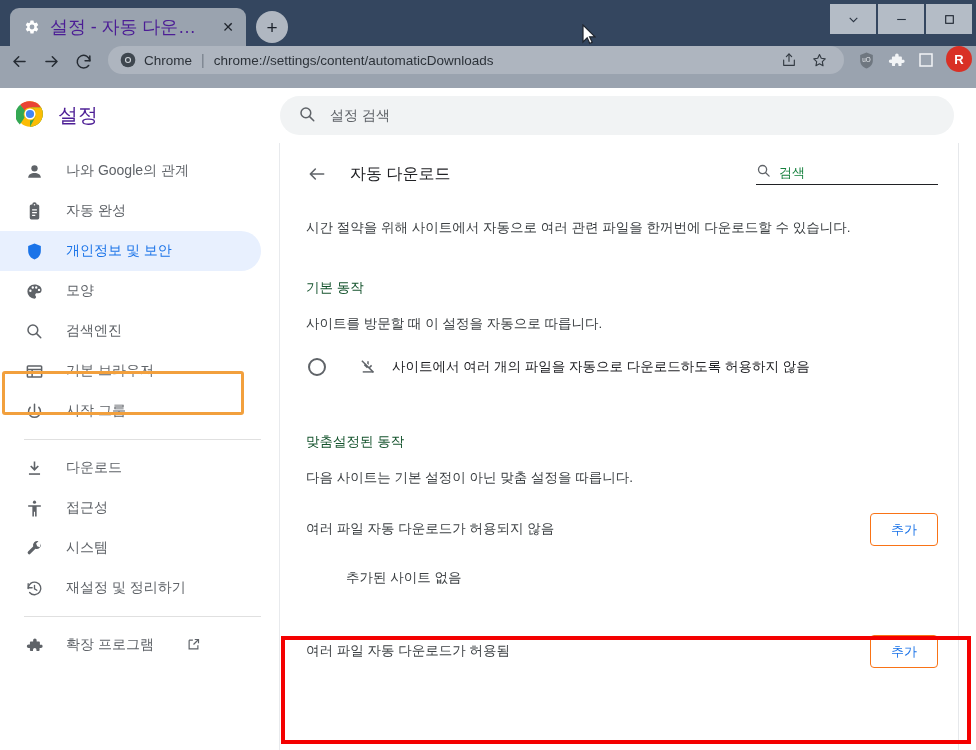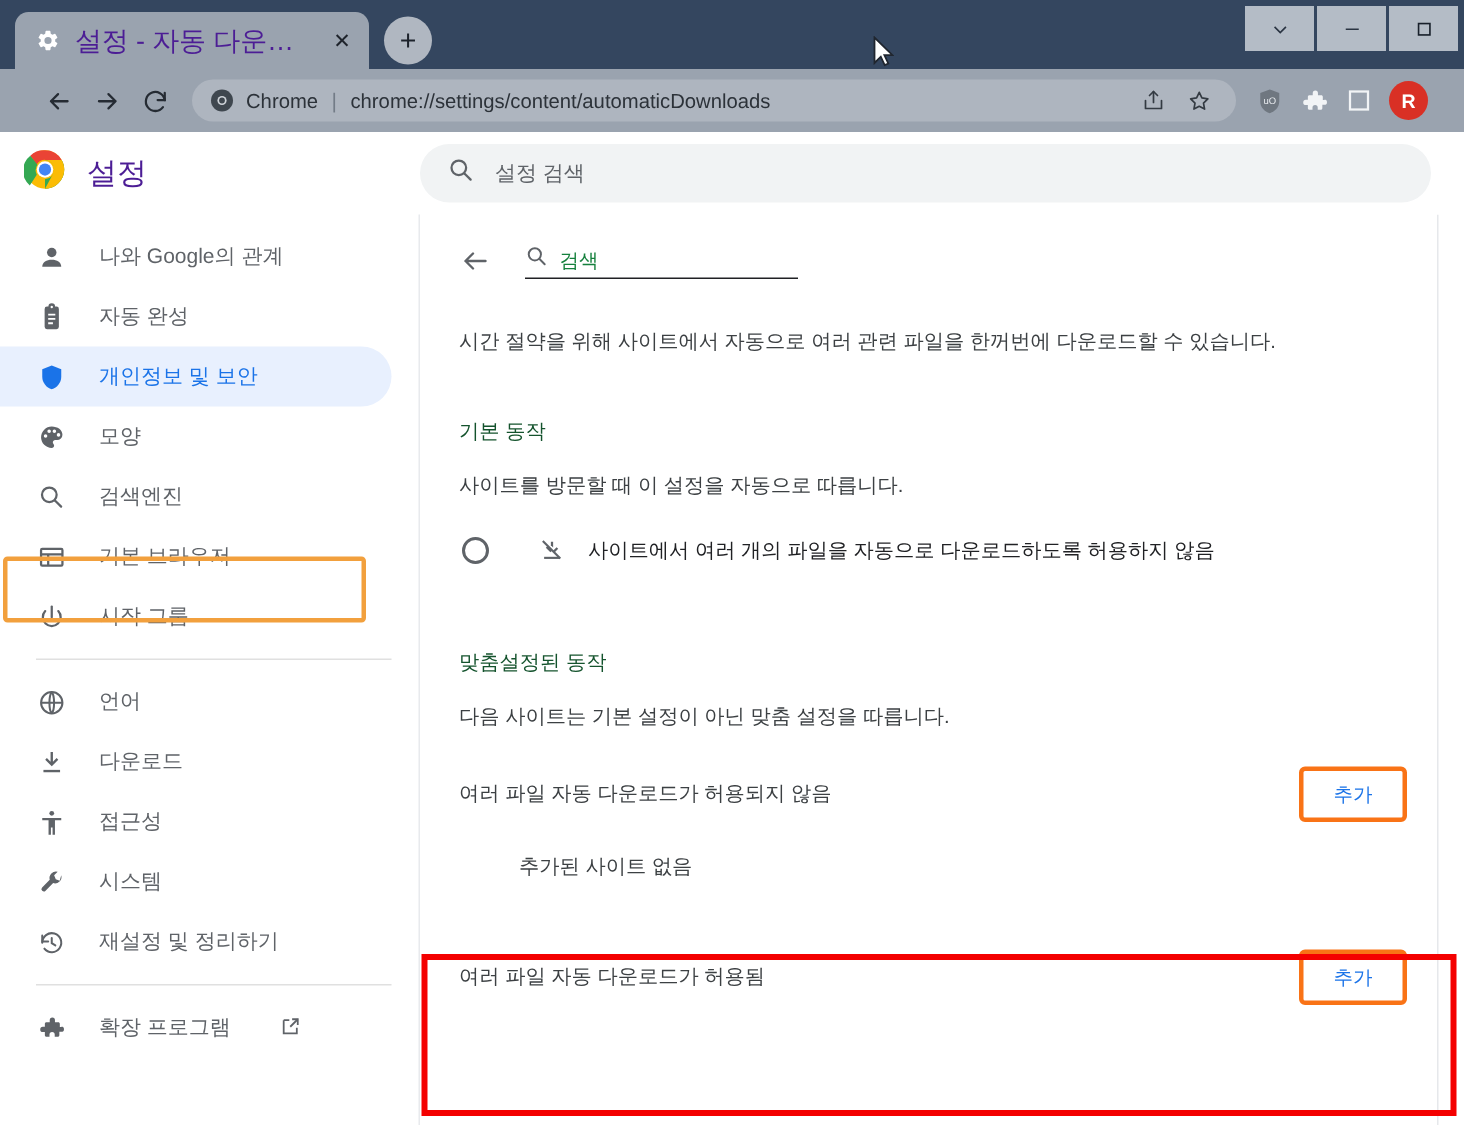--- a/index.html
+++ b/index.html
@@ -90,22 +90,22 @@
     width: 14px; height: 21px;
     pointer-events: none;
     z-index: 60;
   }
 
   
   .toolbar {
     height: 42px;
     background: #9aa3af;
     display: flex;
-    align-items: center;
-    padding: 0 24px;
+    align-items: flex-start;
+    padding: 0 4px;
     gap: 2px;
   }
   .navbtn {
     width: 30px; height: 30px;
     display: flex; align-items: center; justify-content: center;
     color: #252b33;
     border-radius: 50%;
     flex: 0 0 30px;
   }
   .omnibox {
@@ -361,21 +361,21 @@
   .radio-label { font-size: 13.5px; color: #202124; }
 
   .list-header {
     display: flex;
     align-items: center;
     justify-content: space-between;
     height: 56px;
   }
   .list-header-label { font-size: 13.5px; color: #3c4043; }
   .add-btn {
-    border: 3px solid #f97316;
+    border: 1px solid #f97316;
     border-radius: 4px;
     background: #fff;
     color: #1a73e8;
     font-size: 13px;
     padding: 9px 20px;
     font-family: inherit;
     line-height: 1;
   }
   .empty-note {
     font-size: 13.5px;
@@ -609,29 +609,20 @@
             <svg viewBox="0 0 24 24" width="19" height="19" fill="none" stroke="currentColor" stroke-width="1.9" stroke-linecap="round">
                 <path d="M12 3v9"></path>
                 <path d="M6.5 6.8a7.5 7.5 0 1011 0"></path>
               </svg>
           </span>
           <span class="side-label">시작 그룹</span>
         </div>
 
         <div class="side-divider"></div>
 
-        <div class="side-item">
-          <span class="si-icon">
-            <svg viewBox="0 0 24 24" width="19" height="19" fill="none" stroke="currentColor" stroke-width="1.7">
-                <circle cx="12" cy="12" r="9"></circle>
-                <path d="M3 12h18M12 3c2.6 3 2.6 15 0 18M12 3c-2.6 3-2.6 15 0 18"></path>
-              </svg>
-          </span>
-          <span class="side-label">언어</span>
-        </div>
 
         <div class="side-item">
           <span class="si-icon">
             <svg viewBox="0 0 24 24" width="19" height="19" fill="currentColor">
                 <path d="M11 3h2v8.2l3.1-3.1 1.4 1.4L12 15l-5.5-5.5 1.4-1.4L11 11.2z"></path>
                 <rect x="5" y="18" width="14" height="2"></rect>
               </svg>
           </span>
           <span class="side-label">다운로드</span>
         </div>
@@ -691,20 +682,21 @@
       <section class="content">
         <div class="right-gutter"></div>
         <div class="content-inner">
 
           <div class="sub-header">
             <span class="back-arrow">
               <svg viewBox="0 0 24 24" width="20" height="20" fill="none" stroke="#5f6368" stroke-width="1.9" stroke-linecap="round" stroke-linejoin="round">
                   <path d="M20 12H4M10 18l-6-6 6-6"></path>
                 </svg>
             </span>
+            <span class="sub-title">자동 다운로드</span>
             <span class="inline-search">
               <span>
                 <svg viewBox="0 0 24 24" width="15" height="15" fill="none" stroke="#5f6368" stroke-width="2.1" stroke-linecap="round">
                     <circle cx="10.5" cy="10.5" r="6.5"></circle>
                     <path d="M15.5 15.5L21 21"></path>
                   </svg>
               </span>
               <span class="inline-search-text">검색</span>
             </span>
           </div>

